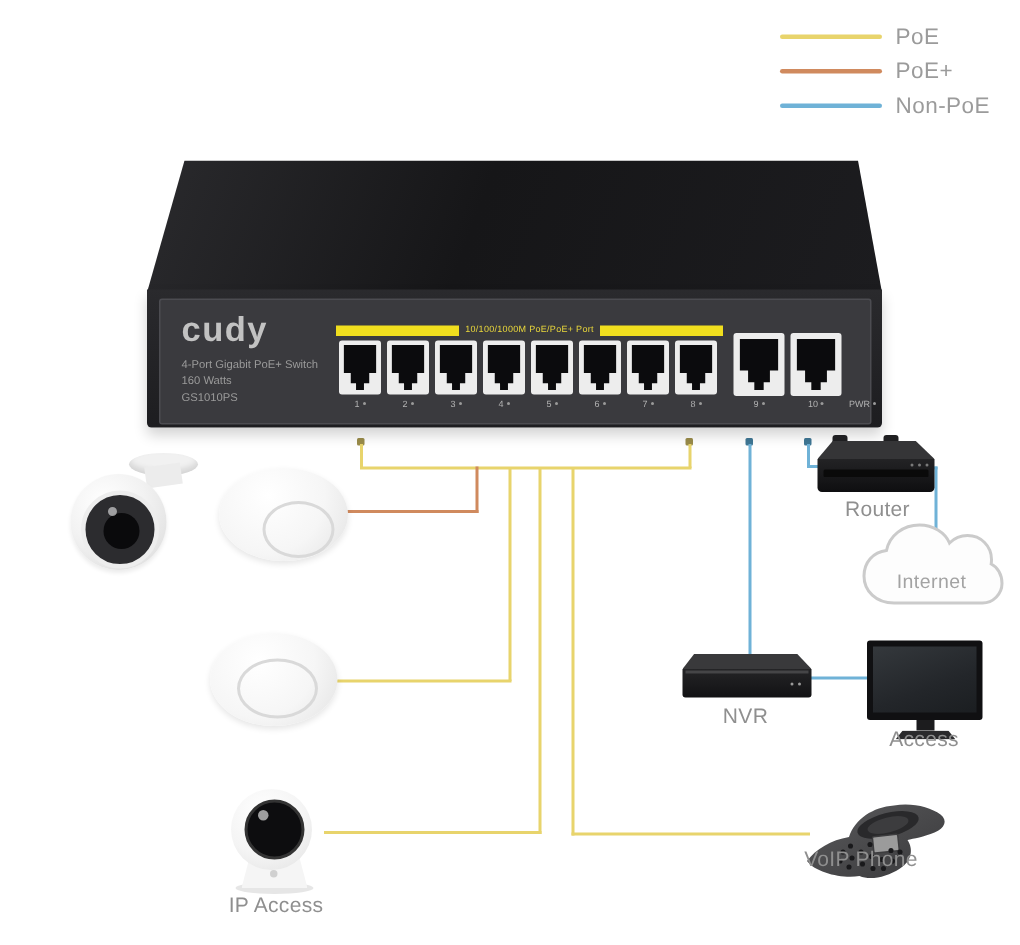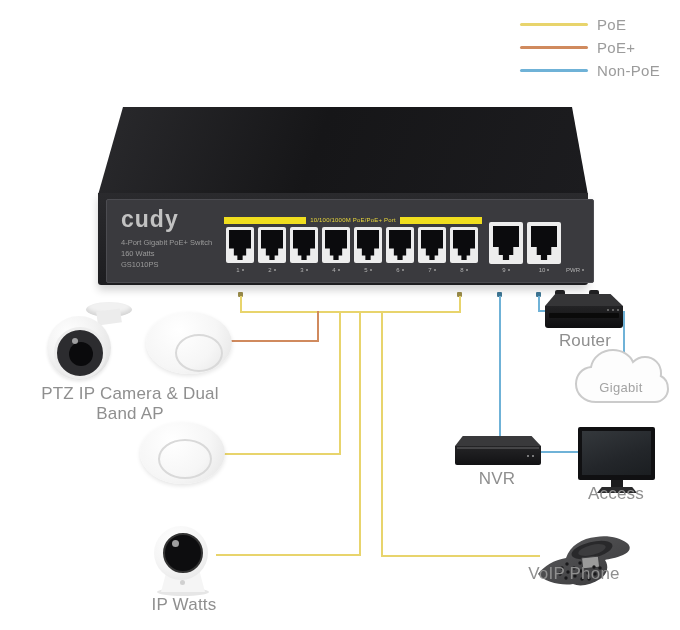--- a/index.html
+++ b/index.html
@@ -24,38 +24,38 @@
 
   
   .switch{position:absolute;left:95px;top:105px;width:495px;height:180px;}
   .sw-top{position:absolute;left:0;top:0;width:495px;height:90px;
           clip-path:polygon(28px 2px,477px 2px,493px 90px,3px 90px);
           background:linear-gradient(110deg,#2a2a2d 0%,#161618 45%,#1c1c1f 100%);}
   .sw-front{position:absolute;left:3px;top:88px;width:490px;height:92px;
             background:linear-gradient(#2a2a2d,#1d1d20);border-radius:0 0 3px 3px;
             box-shadow:0 5px 9px rgba(0,0,0,.18);}
   .sw-panel{position:absolute;left:8px;top:6px;width:473px;height:82px;
-            background:#3a3a3e;border:1px solid #4c4c51;border-radius:2px;padding-left:13px;}
+            background:#3a3a3e;border:1px solid #4c4c51;border-radius:2px;}
   .sw-brand{position:absolute;left:14px;top:6px;font-size:23px;font-weight:bold;
             color:#c2c2c2;letter-spacing:1px;}
   .sw-spec{position:absolute;left:14px;top:37px;font-size:7.5px;line-height:11px;color:#9a9a9a;}
   .sw-banner{position:absolute;left:117px;top:16px;width:258px;height:8px;display:flex;align-items:center;}
   .sw-banner .bar{flex:1;height:7px;background:#f0de1e;}
   .sw-banner span{font-size:6px;color:#e9d73b;white-space:nowrap;padding:0 4px;letter-spacing:.2px;}
   .port{position:absolute;top:27px;width:28px;height:36px;background:#ededed;border-radius:2px;}
   .port .jack{position:absolute;left:3px;top:3px;width:22px;height:30px;background:#0b0b0d;
         clip-path:polygon(0 0,100% 0,100% 62%,78% 62%,78% 85%,62% 85%,62% 100%,38% 100%,38% 85%,22% 85%,22% 62%,0 62%);}
   .port.big{top:22px;width:34px;height:42px;}
   .port.big .jack{left:4px;top:4px;width:26px;height:34px;}
   .plabel{position:absolute;top:67px;width:20px;text-align:center;font-size:6px;color:#b3b3b3;}
   .plabel .led{display:inline-block;width:2px;height:2px;background:#9a9a9a;border-radius:50%;
                vertical-align:middle;margin-left:2px;}
 
   
-  .dev-label{position:absolute;font-size:17px;color:#8f8f8f;text-align:center;letter-spacing:.2px;}
+  .dev-label{position:absolute;font-size:14px;color:#8f8f8f;text-align:center;letter-spacing:.2px;}
 
   
   .ptz{position:absolute;left:45px;top:298px;width:85px;height:92px;}
   .cam-mount{position:absolute;left:41px;top:4px;width:46px;height:15px;background:#f1f1f1;
              border-radius:50%;box-shadow:inset 0 -3px 4px rgba(0,0,0,.12);}
   .cam-neck{position:absolute;left:52px;top:12px;width:24px;height:14px;background:#ececec;transform:rotate(-8deg);}
   .cam-body{position:absolute;left:2px;top:18px;width:64px;height:64px;border-radius:50%;
             background:radial-gradient(circle at 35% 30%,#ffffff 0%,#f2f2f2 45%,#d9d9d9 100%);
             box-shadow:0 2px 3px rgba(0,0,0,.08);}
   .cam-lens{position:absolute;left:9px;top:29px;width:46px;height:46px;border-radius:50%;
@@ -223,54 +223,53 @@
     <i class="cam-mount abs"></i>
     <i class="cam-neck abs"></i>
     <i class="cam-body abs"></i>
     <i class="cam-lens abs"></i>
     <i class="cam-lens-inner abs"></i>
     <i class="cam-glint abs"></i>
   </div>
   <div class="ap" style="left:146px;top:312px;width:86px;height:62px;">
     <i class="ap-ring abs" style="left:29px;top:22px;width:44px;height:34px;"></i>
   </div>
-  <div class="dev-label" style="left:20px;top:384px;width:220px;">PTZ IP Camera &amp; Dual Band AP</div>
 
   <div class="ap" style="left:140px;top:422px;width:85px;height:62px;">
     <i class="ap-ring abs" style="left:18px;top:17px;width:50px;height:36px;"></i>
   </div>
 
   <div class="ipc">
     <i class="ipc-base abs"></i>
     <i class="ipc-body abs"></i>
     <i class="ipc-dot abs"></i>
     <i class="ipc-head abs"></i>
     <i class="ipc-lens abs"></i>
     <i class="ipc-glint abs"></i>
   </div>
-  <div class="dev-label" style="left:124px;top:595px;width:120px;">IP Watts</div>
+  <div class="dev-label" style="left:124px;top:595px;width:120px;">IP Access</div>
 
   <div class="router">
     <i class="rt-nub abs" style="left:10px;"></i>
     <i class="rt-nub abs" style="left:44px;"></i>
     <i class="rt-top abs"></i>
     <i class="rt-front abs"></i>
     <i class="rt-strip abs"></i>
     <i class="rt-led abs" style="left:62px;"></i>
     <i class="rt-led abs" style="left:67px;"></i>
     <i class="rt-led abs" style="left:72px;"></i>
   </div>
   <div class="dev-label" style="left:545px;top:331px;width:80px;">Router</div>
 
   <svg class="cloud" viewBox="0 0 102 70">
     <path d="M26,58 C14,58 6,50 6,40 C6,31 12,24 21,23 C23,13 32,6 43,6 C52,6 60,11 63,18
              C66,15 70,13 75,13 C84,13 91,20 91,29 C91,30 91,31 90.8,32
              C95,34 98,39 98,45 C98,52 92,58 85,58 Z" fill="#fdfdfd" stroke="#cbcbcb" stroke-width="2"></path>
   </svg>
-  <div class="cloud-label">Gigabit</div>
+  <div class="cloud-label">Internet</div>
 
   <div class="nvr">
     <i class="nvr-top abs"></i>
     <i class="nvr-front abs"></i>
     <i class="nvr-hl abs"></i>
     <i class="nvr-led abs" style="left:72px;"></i>
     <i class="nvr-led abs" style="left:77px;"></i>
   </div>
   <div class="dev-label" style="left:457px;top:469px;width:80px;">NVR</div>
 

